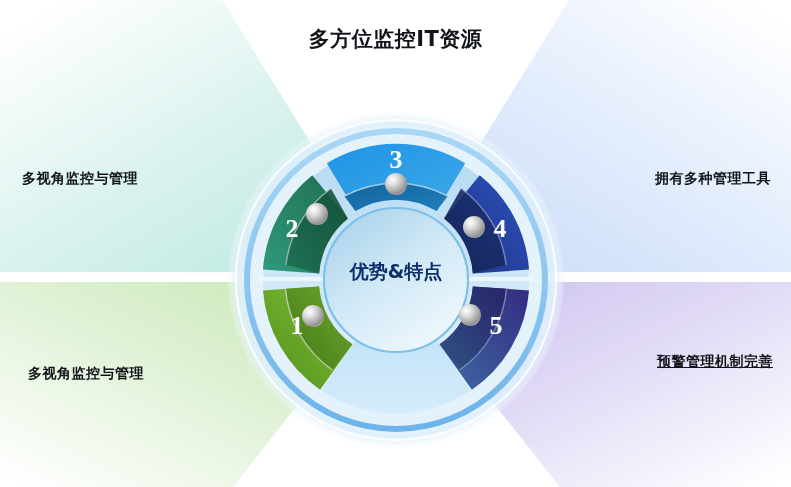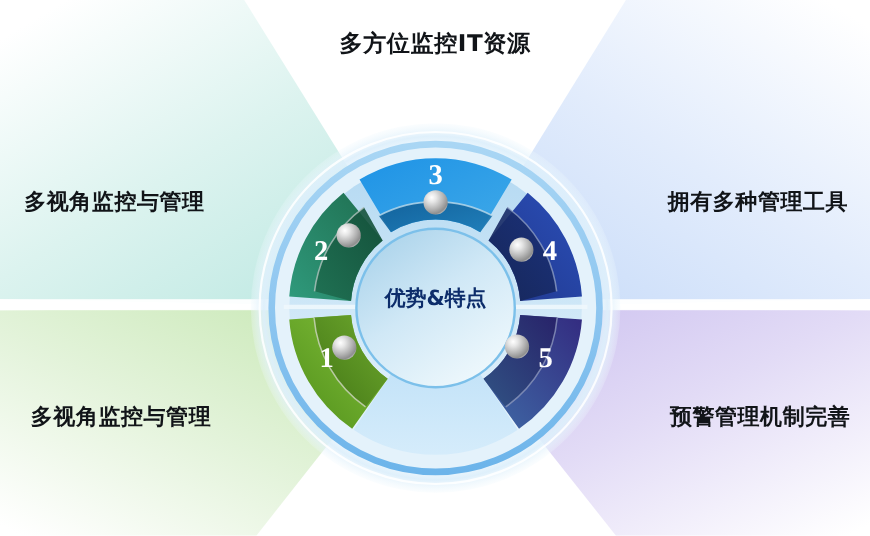--- a/index.html
+++ b/index.html
@@ -7,29 +7,29 @@
     width:791px;height:487px;overflow:hidden;
     font-family:"Liberation Sans","DejaVu Sans",sans-serif;
     background:#ffffff;
     position:relative;
   }
   #stage{position:absolute;inset:0;width:791px;height:487px;}
   #bg{position:absolute;inset:0;z-index:0;}
   #wheel{position:absolute;left:0;top:0;z-index:2;}
   .lbl{
     position:absolute;z-index:3;
-    font-size:20px;font-weight:bold;color:#111418;
+    font-size:14px;font-weight:bold;color:#111418;
     letter-spacing:.5px;white-space:nowrap;
     font-family:"DejaVu Sans","Liberation Sans",sans-serif;
   }
   #label-title{left:50%;transform:translateX(-50%);top:25px;font-size:21px;text-align:center;}
   #label-left-top{left:22px;top:170px;}
   #label-left-bottom{left:28px;top:365px;}
   #label-right-top{right:20px;top:170px;margin-left:24px;}
-  #label-right-bottom{right:18px;top:365px;}
+  #label-right-bottom{right:18px;top:353px;text-decoration:underline;}
   .num{
     font-family:"Liberation Serif","DejaVu Serif",serif;
     font-size:26px;font-weight:bold;fill:#ffffff;
     text-anchor:middle;dominant-baseline:central;
   }
   .ctext{
     font-family:"DejaVu Sans","Liberation Sans",sans-serif;
     font-size:19px;font-weight:bold;fill:#0d2d6b;
     text-anchor:middle;dominant-baseline:central;
   }

